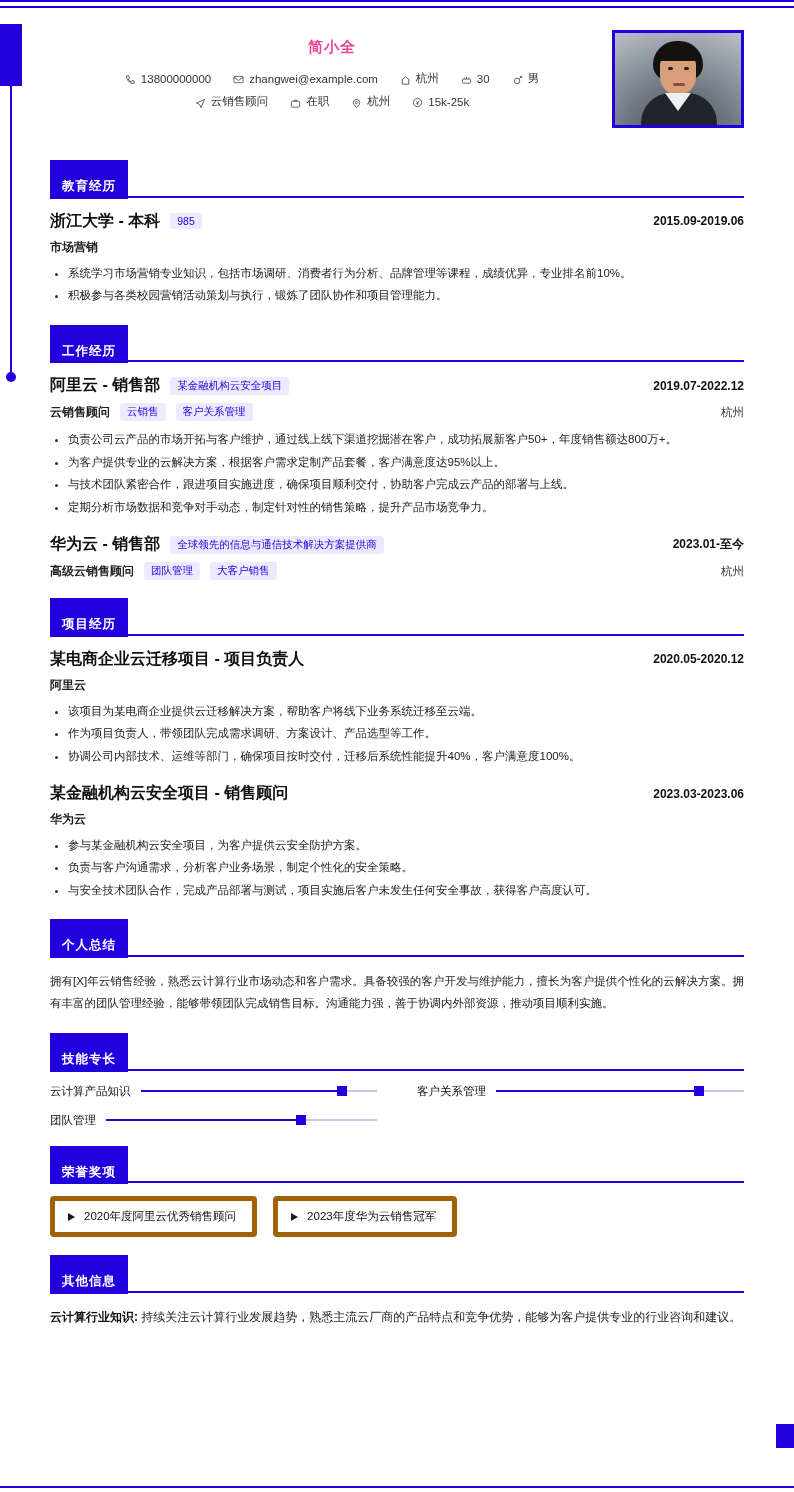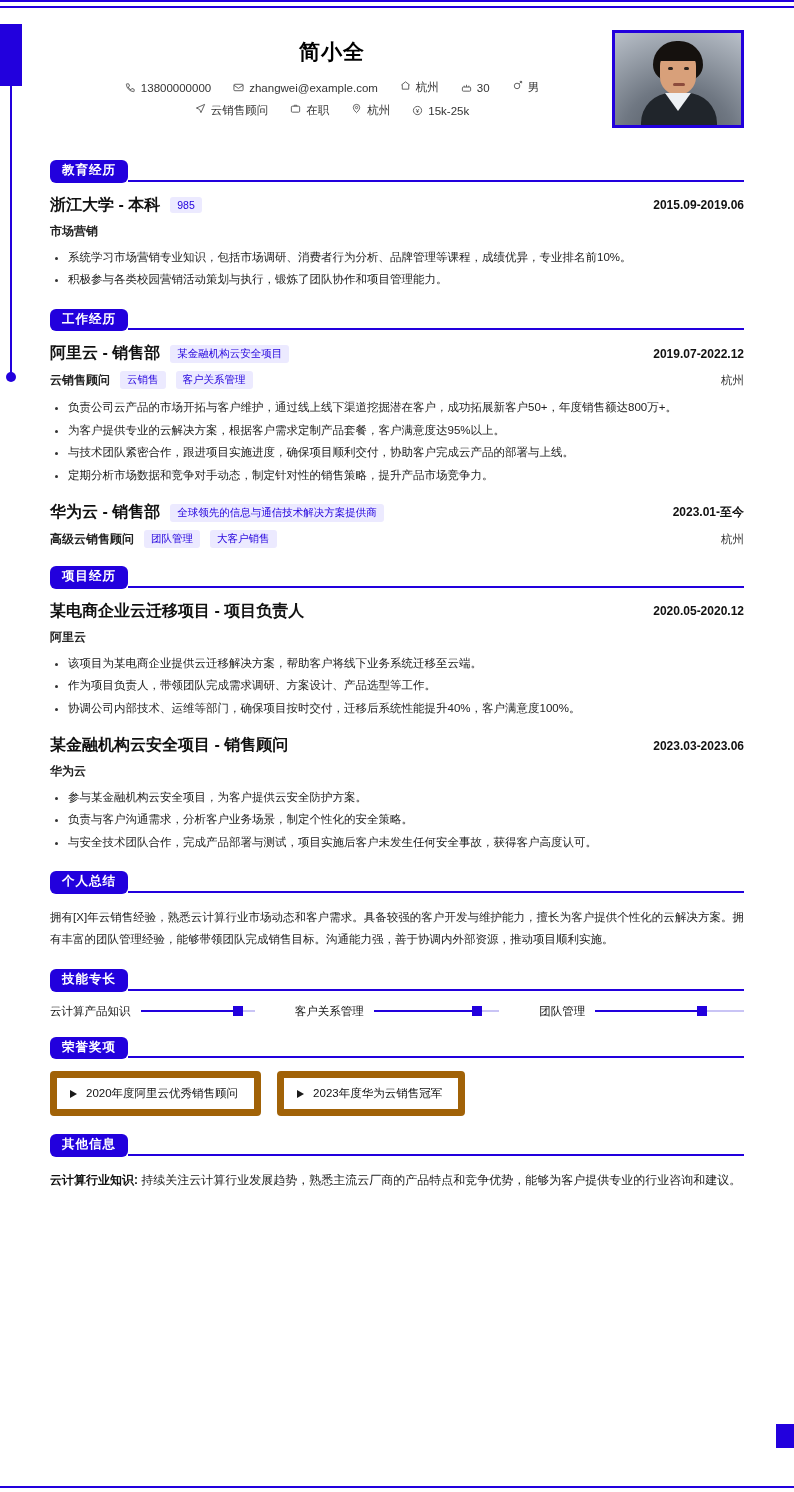--- a/index.html
+++ b/index.html
@@ -75,39 +75,39 @@
   }
 
   
   .header {
     position: relative;
     padding: 16px 0 10px 0;
     min-height: 120px;
   }
   .name {
     text-align: center;
-    font-size: 21px;
+    font-size: 15px;
     font-weight: bold;
-    color: #000000;
+    color: #ec4899;
     letter-spacing: 1px;
     padding-right: 130px;
     margin-bottom: 14px;
   }
   .meta-row {
     display: flex;
     justify-content: center;
     align-items: center;
     flex-wrap: wrap;
     gap: 0 22px;
     padding-right: 130px;
     margin-bottom: 8px;
   }
   .meta-item {
     display: flex;
-    align-items: flex-start;
+    align-items: flex-end;
     gap: 5px;
     font-size: 11.5px;
     color: #333;
     white-space: nowrap;
   }
   .meta-item .ic {
     color: #555;
     font-size: 10px;
     display: inline-flex;
     align-items: center;
@@ -144,24 +144,23 @@
   .sec-head {
     display: flex;
     align-items: flex-end;
     margin-bottom: 12px;
   }
   .sec-title {
     background: #2200dd;
     color: #fff;
     font-size: 12.5px;
     font-weight: bold;
-    padding: 4px 12px 5px 12px;
+    padding: 20px 12px 5px 12px;
     letter-spacing: 1px;
     line-height: 1.1;
-    border-radius: 6px;
   }
   .sec-line {
     flex: 1;
     height: 2px;
     background: #2200dd;
     margin-bottom: 1px;
   }
 
   
   .entry { margin-bottom: 16px; }
@@ -200,21 +199,21 @@
   .summary-text {
     font-size: 11.5px;
     line-height: 1.95;
     color: #222;
     text-align: justify;
   }
 
   
   .skills-grid {
     display: grid;
-    grid-template-columns: 1fr 1fr 1fr;
+    grid-template-columns: 1fr 1fr;
     gap: 14px 40px;
     margin-top: 4px;
     margin-bottom: 6px;
   }
   .skill {
     display: flex;
     align-items: center;
     gap: 10px;
   }
   .skill-name {
@@ -248,21 +247,21 @@
     display: flex;
     gap: 16px;
     flex-wrap: wrap;
     margin-top: 6px;
     margin-bottom: 6px;
   }
   .award {
     display: flex;
     align-items: center;
     gap: 9px;
-    border: 7px solid #a16207;
+    border: 5px solid #a16207;
     border-radius: 4px;
     padding: 8px 16px 8px 13px;
     font-size: 11.5px;
     color: #111;
   }
   .award .tri {
     width: 0; height: 0;
     border-left: 7px solid #1a1a1a;
     border-top: 4.5px solid transparent;
     border-bottom: 4.5px solid transparent;

